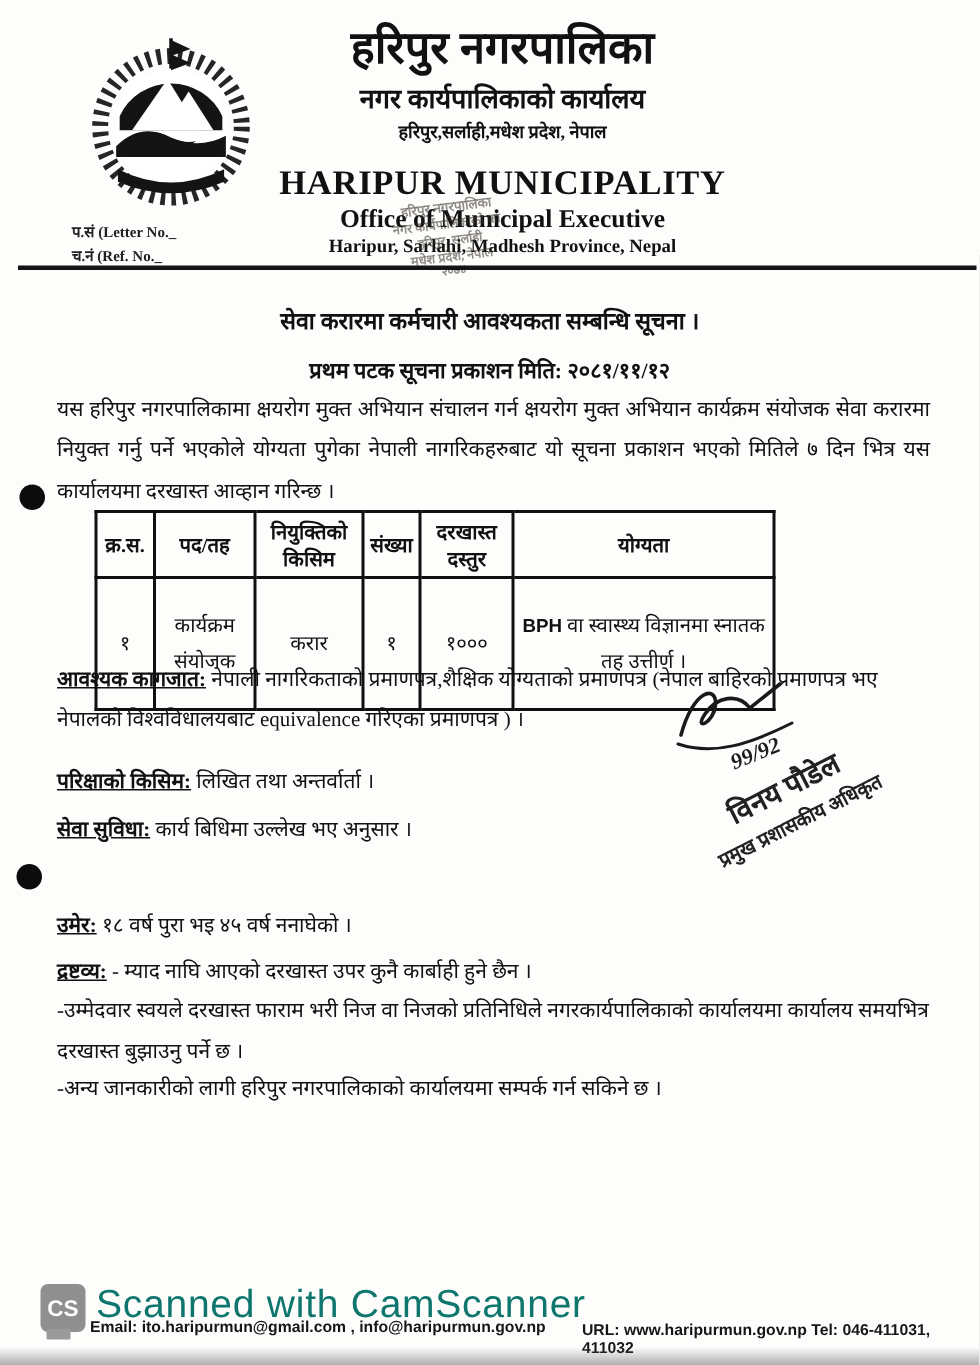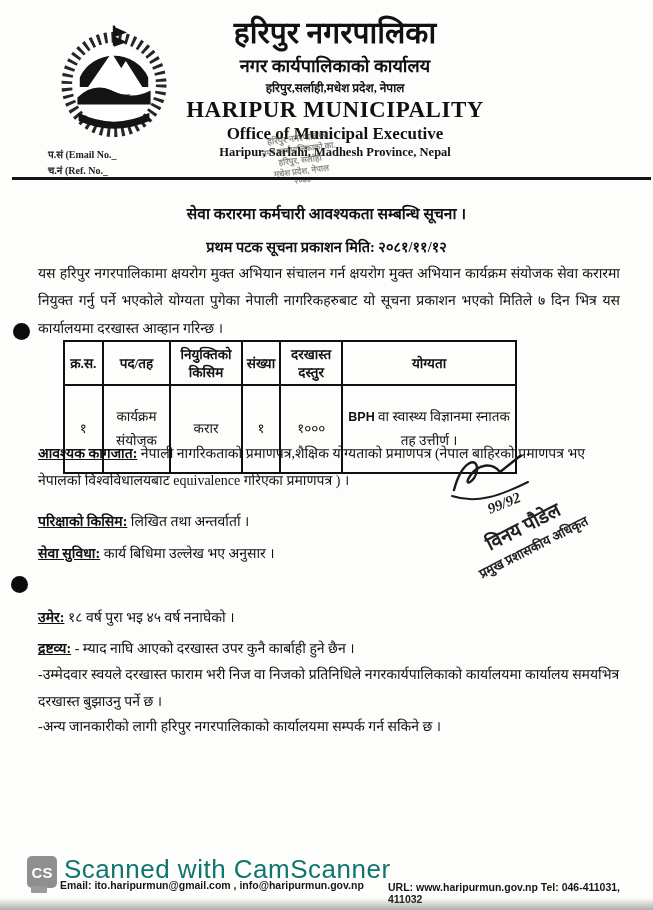--- a/index.html
+++ b/index.html
@@ -5,21 +5,21 @@
   html,body{margin:0;padding:0;background:#e8e8e8;}
   .page{position:relative;width:653px;height:910px;background:#fdfdfc;margin:0 auto;
         font-family:"Liberation Serif","DejaVu Serif",serif;color:#111;overflow:hidden;}
   .abs{position:absolute;}
 
   
   .hdr-block{left:120px;top:16px;width:430px;text-align:center;}
   .title-np{font-size:30px;font-weight:bold;line-height:1.15;}
   .sub-np{font-size:18px;font-weight:bold;margin-top:2px;}
   .addr-np{font-size:12px;font-weight:bold;margin-top:2px;}
-  .title-en{font-size:23px;font-weight:bold;letter-spacing:.5px;margin-top:1px;}
+  .title-en{font-size:23px;font-weight:bold;letter-spacing:.5px;margin-top:13px;}
   .sub-en{font-size:17px;font-weight:bold;margin-top:1px;}
   .addr-en{font-size:12.5px;font-weight:bold;margin-top:1px;}
   .refline{font-size:10px;font-weight:bold;color:#222;}
   .rule{left:12px;right:2px;top:177px;height:3px;background:#141414;}
 
   
   .round-stamp{left:225px;top:133px;width:150px;transform:rotate(-7deg);
     text-align:center;color:rgba(55,50,45,.55);font-weight:bold;line-height:1.25;}
   .round-stamp .s1{font-size:9px;}
   .round-stamp .s2{font-size:8.5px;}
@@ -101,21 +101,21 @@
 
   <div class="abs hdr-block">
     <div class="title-np">हरिपुर नगरपालिका</div>
     <div class="sub-np">नगर कार्यपालिकाको कार्यालय</div>
     <div class="addr-np">हरिपुर,सर्लाही,मधेश प्रदेश, नेपाल</div>
     <div class="title-en">HARIPUR MUNICIPALITY</div>
     <div class="sub-en">Office of Municipal Executive</div>
     <div class="addr-en">Haripur, Sarlahi, Madhesh Province, Nepal</div>
   </div>
 
-  <div class="abs refline" style="left:48px;top:147px;">प.सं (Email No._</div>
+  <div class="abs refline" style="left:48px;top:147px;">प.सं (Letter No._</div>
   <div class="abs refline" style="left:48px;top:163px;">च.नं (Ref. No._</div>
 
   <div class="abs round-stamp">
     <div class="s1">हरिपुर नगरपालिका</div>
     <div class="s2">नगर कार्यपालिकाको का.</div>
     <div class="s3">हरिपुर, सर्लाही</div>
     <div class="s4">मधेश प्रदेश, नेपाल</div>
     <div class="s5">२०७४</div>
   </div>
 

